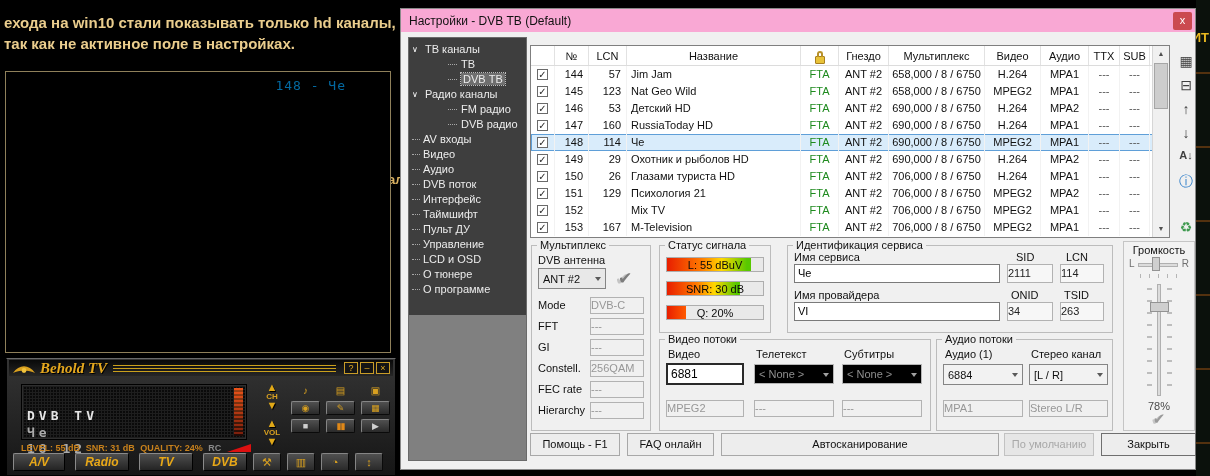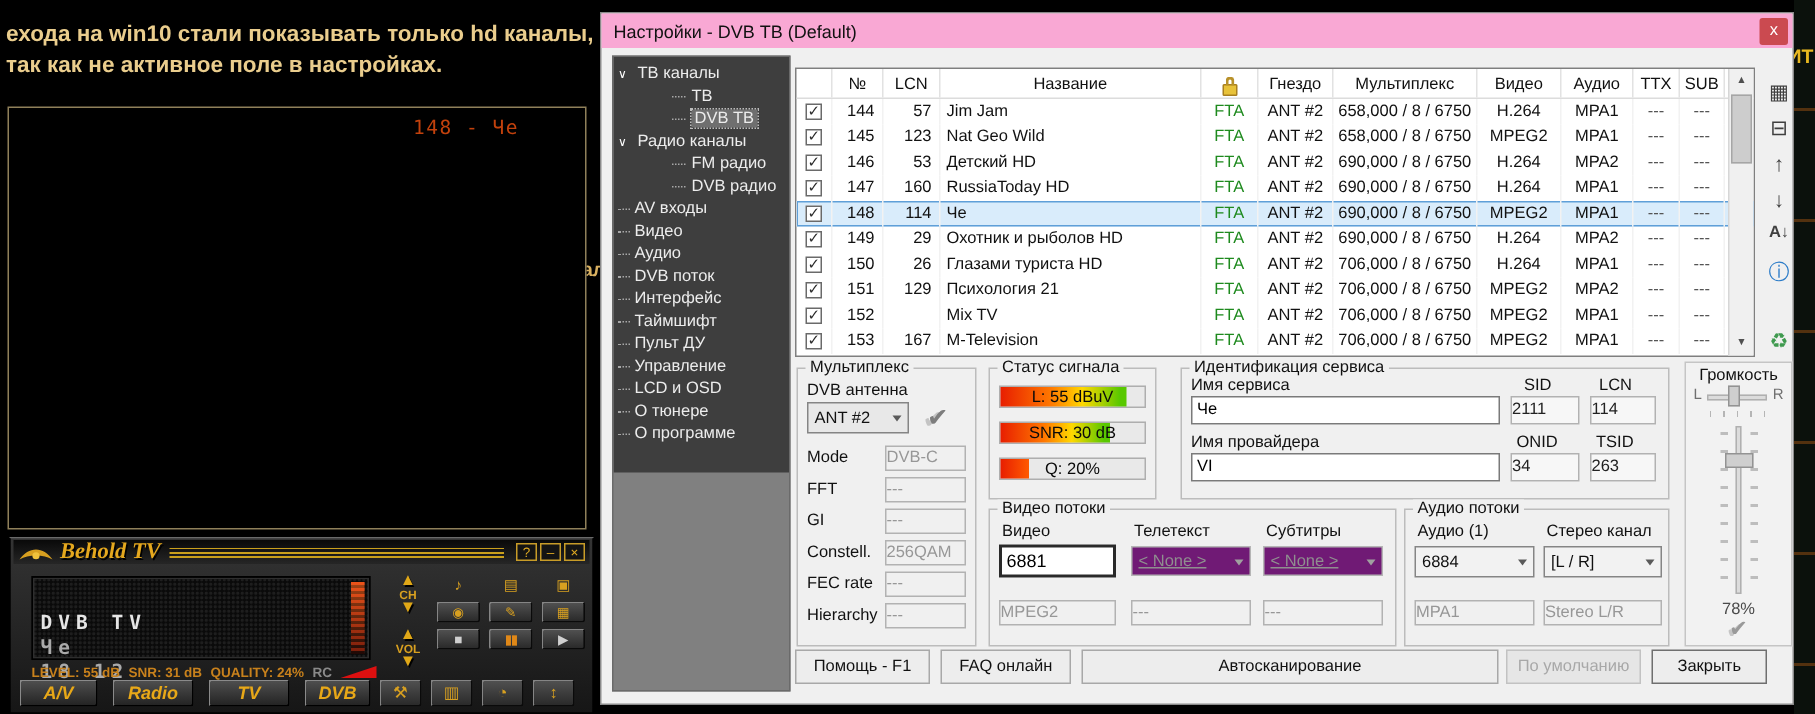--- a/index.html
+++ b/index.html
@@ -11,21 +11,21 @@
   .bg-osd { position:absolute; left:4px; top:12px; color:#eacd8d; font-size:15px; font-weight:600; line-height:21px; }
   .frag { position:absolute; color:#d8b060; font-size:13px; font-weight:600; }
   .frag-al { left:388px; top:172px; }
   .frag-it { right:1px; top:30px; color:#e8b820; }
   .rstrip { position:absolute; right:0; top:0; width:14px; height:476px;
             background:repeating-linear-gradient(180deg,#0b110c 0 72px,#53310f 72px 74px); }
 
   
   .video { position:absolute; left:5px; top:71px; width:386px; height:282px; background:#000;
            border:1px solid #8f805a; z-index:2; }
-  .video-osd { position:absolute; right:44px; top:6px; color:#c2410c; font-size:13px;
+  .video-osd { position:absolute; right:44px; top:6px; color:#0369a1; font-size:13px;
                font-family:"DejaVu Sans Mono", monospace; letter-spacing:1px; }
 
   
   .player { position:absolute; left:6px; top:358px; width:390px; height:118px; z-index:3;
             background:linear-gradient(#343434,#161616); border:1px solid #000; border-top:1px solid #6a6a6a; }
   .ptitle { position:absolute; left:2px; top:1px; right:2px; height:16px; display:flex; align-items:center;
             background:linear-gradient(#090909,#262626); padding:0 3px; }
   .ptitle-text { font-family:"Liberation Serif", serif; font-style:italic; font-weight:bold; font-size:15px;
                  color:#e5a81e; text-shadow:1px 1px 0 #000; margin-left:4px; white-space:nowrap; }
   .goldlines { flex:1; height:7px; margin:0 6px;
@@ -122,21 +122,21 @@
   .gtitle { position:absolute; top:-7px; left:5px; background:#f0f0f0; padding:0 3px; white-space:nowrap; }
   .lbl { position:absolute; white-space:nowrap; }
   .ro { position:absolute; background:#f0f0f0; border:1px solid #b2b2b2; color:#979797; text-align:left;
         font-size:11px; }
   .input { position:absolute; background:#fff; border:1px solid #7a7a7a; color:#000; font-size:11px;
            padding:0 3px; cursor:text; }
   .input.focus { border:2px solid #2a2a2a; }
   .combo { position:absolute; display:flex; align-items:center; justify-content:space-between;
            background:#e8e8e8; border:1px solid #858585; padding:0 4px; cursor:pointer; }
   .combo .chev { width:0; height:0; border:3.5px solid transparent; border-top:4px solid #5a5a5a; margin-top:4px; }
-  .combo.disabled { background:#701a75; color:#8f8f8f; border-color:#b5b5b5; cursor:default;text-decoration:underline; }
+  .combo.disabled { background:#000000; color:#8f8f8f; border-color:#b5b5b5; cursor:default; }
   .combo.disabled .chev { border-top-color:#a0a0a0; }
   .bigcheck { position:absolute; color:#7d7d7d; font-size:17px; text-shadow:-3px 1px 0 #c4c4c4; }
 
   .mrow { position:relative; height:21px; }
   .mrow .mlabel { position:absolute; left:6px; top:3px; }
   .mrow .mval { position:absolute; right:6px; top:1px; width:54px; height:17px; line-height:15px; }
 
   .sigbar { position:relative; width:98px; height:15px; border:1px solid #aeaeae; background:#e9e9e9;
             margin:0 0 9px 6px; }
   .sigbar .fill { position:absolute; left:0; top:0; bottom:0; }
@@ -165,21 +165,21 @@
   .volcheck { position:absolute; top:168px; left:0; width:100%; text-align:center; color:#9a9a9a;
               font-size:15px; text-shadow:-2px 1px 0 #c6c6c6; }
 
   
   .fbtn { position:absolute; top:424px; height:23px; background:#ededed; border:1px solid #a8a8a8;
           text-align:center; line-height:21px; cursor:pointer; }
   .fbtn:nth-child(1){left:129px;width:90px}
   .fbtn:nth-child(2){left:226px;width:87px}
   .fbtn:nth-child(3){left:320px;width:278px}
   .fbtn:nth-child(4){left:603px;width:90px}
-  .fbtn:nth-child(5){left:700px;width:77px;border-color:#6f6f6f}
+  .fbtn:nth-child(5){left:700px;width:95px;border-color:#6f6f6f}
   .fbtn.disabled { color:#a8a8a8; background:#e6e6e6; border-color:#c2c2c2; cursor:default; }
 </style>
 </head>
 <body>
 
 <div class="screen">
 
   <div class="bg-osd">
     <div>ехода на win10 стали показывать только hd каналы, остальны</div>
     <div>так как не активное поле в настройках.</div>

